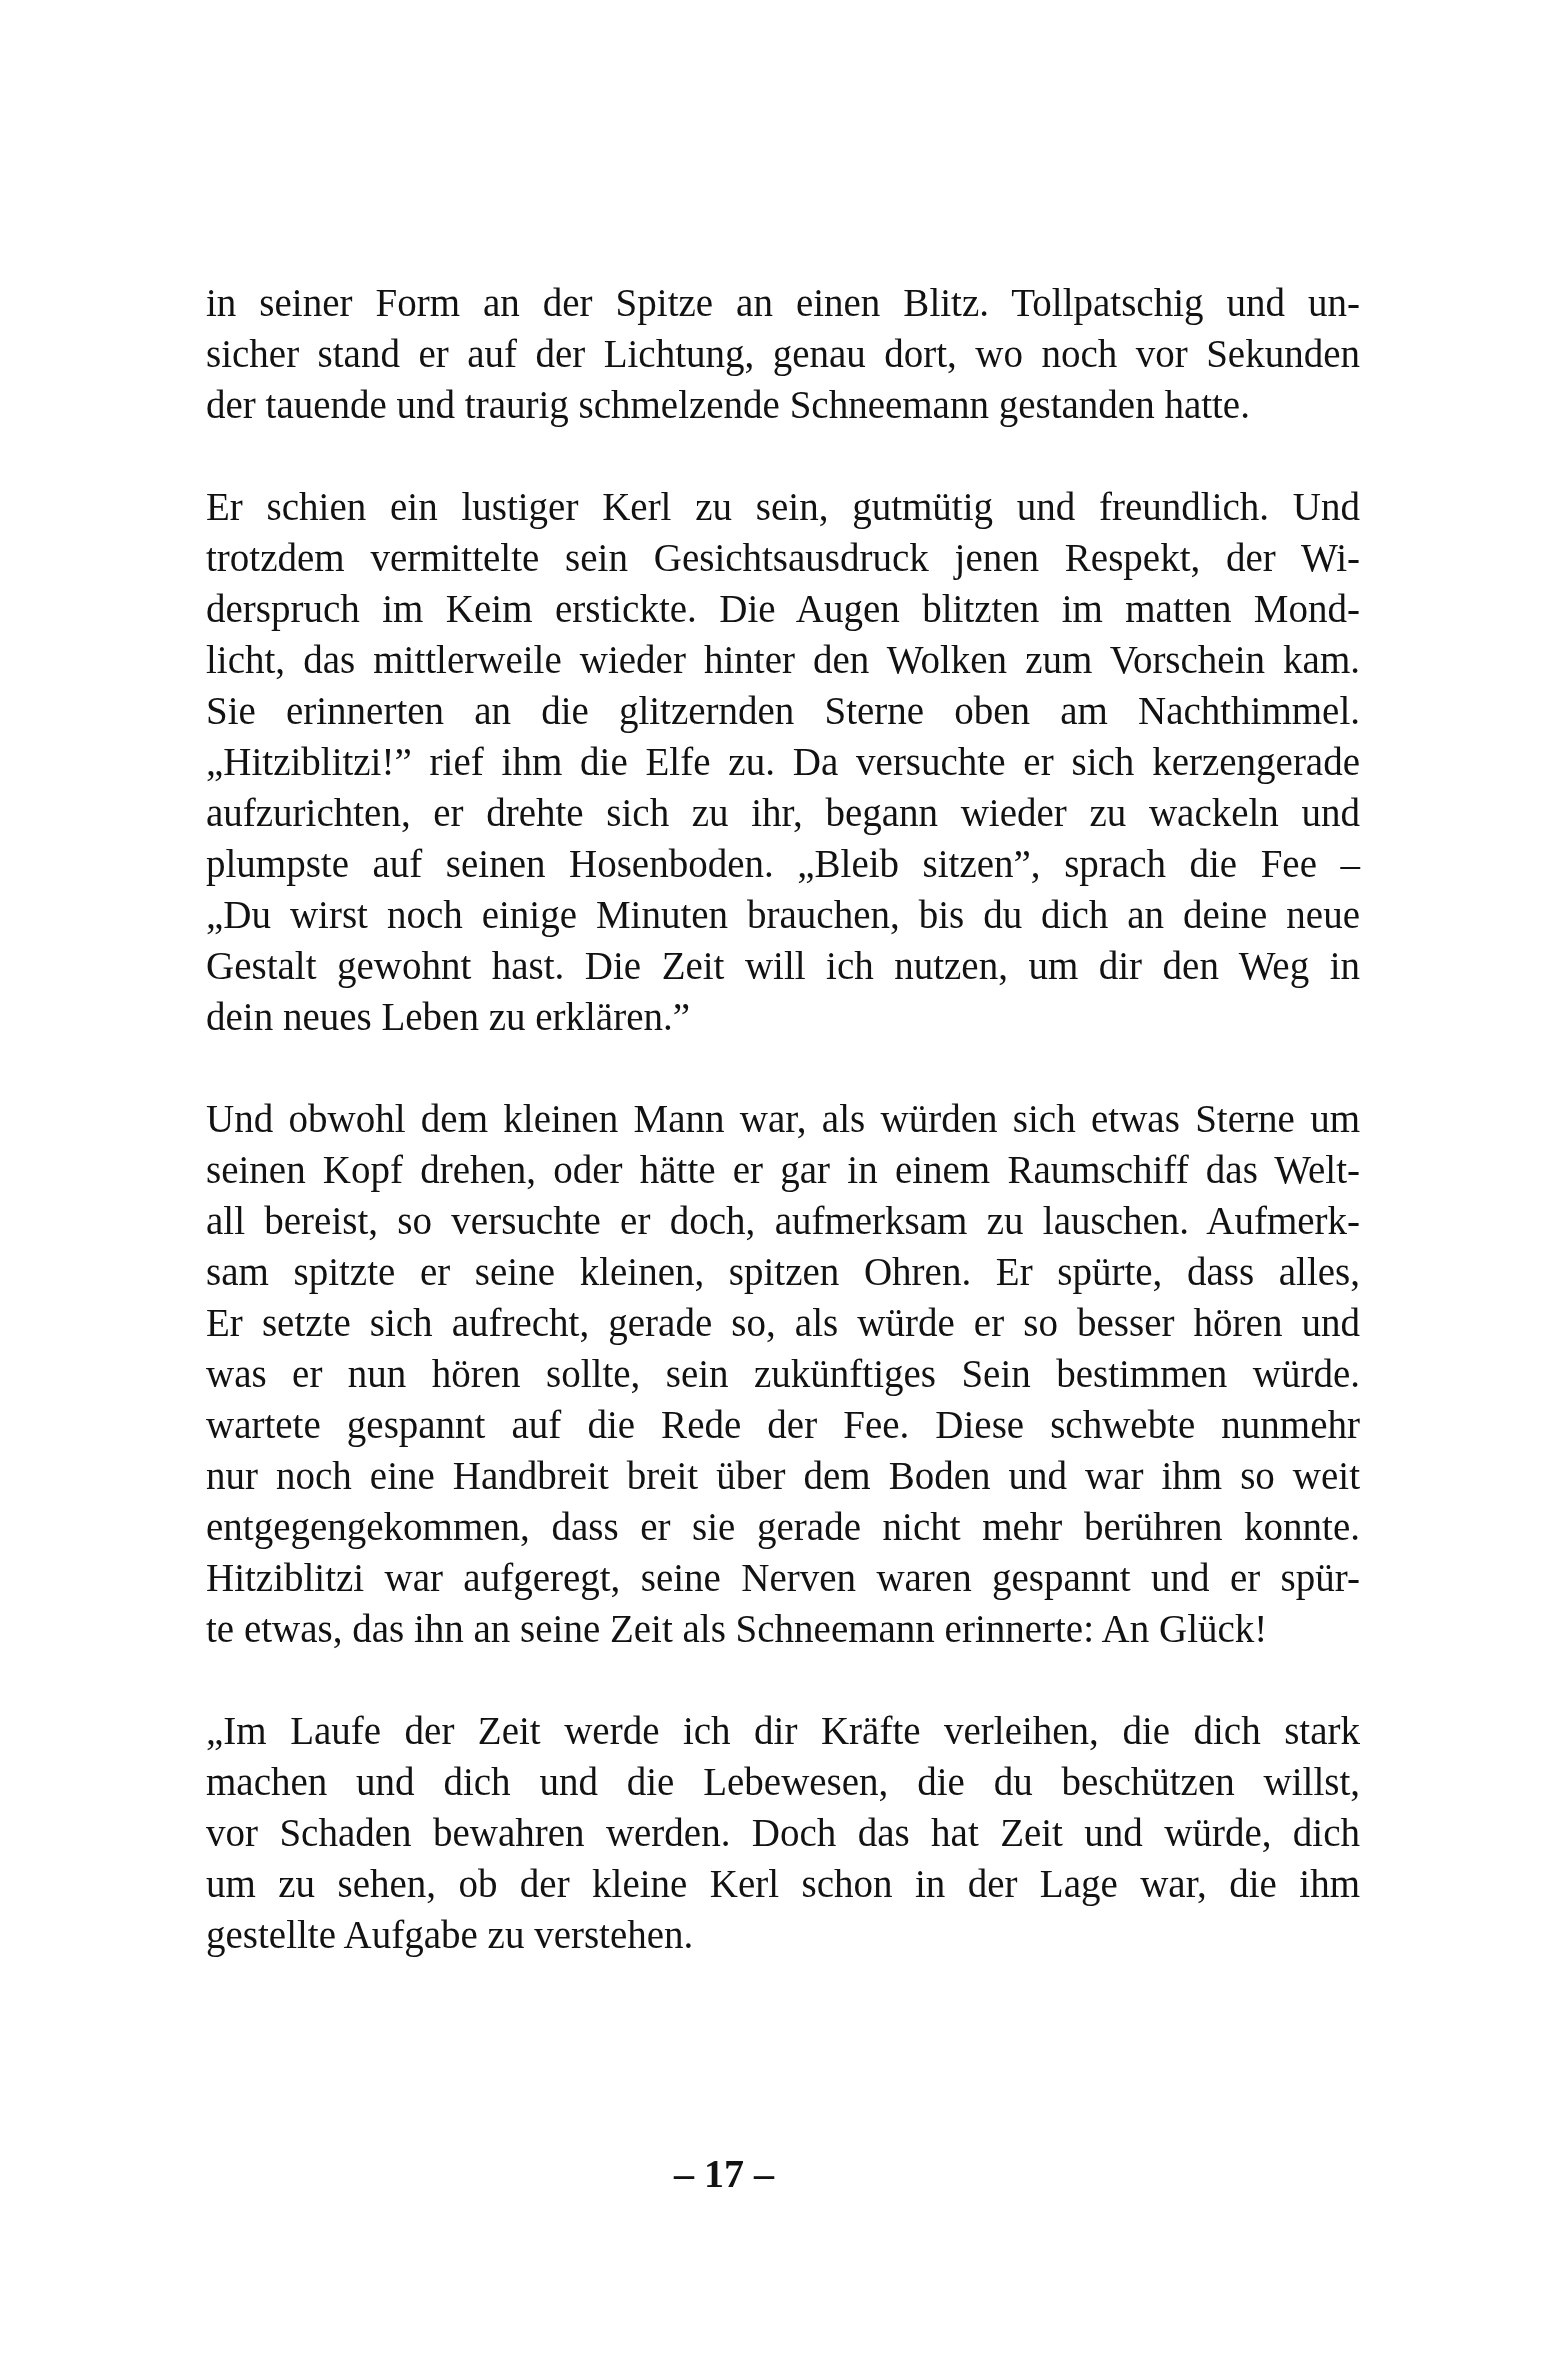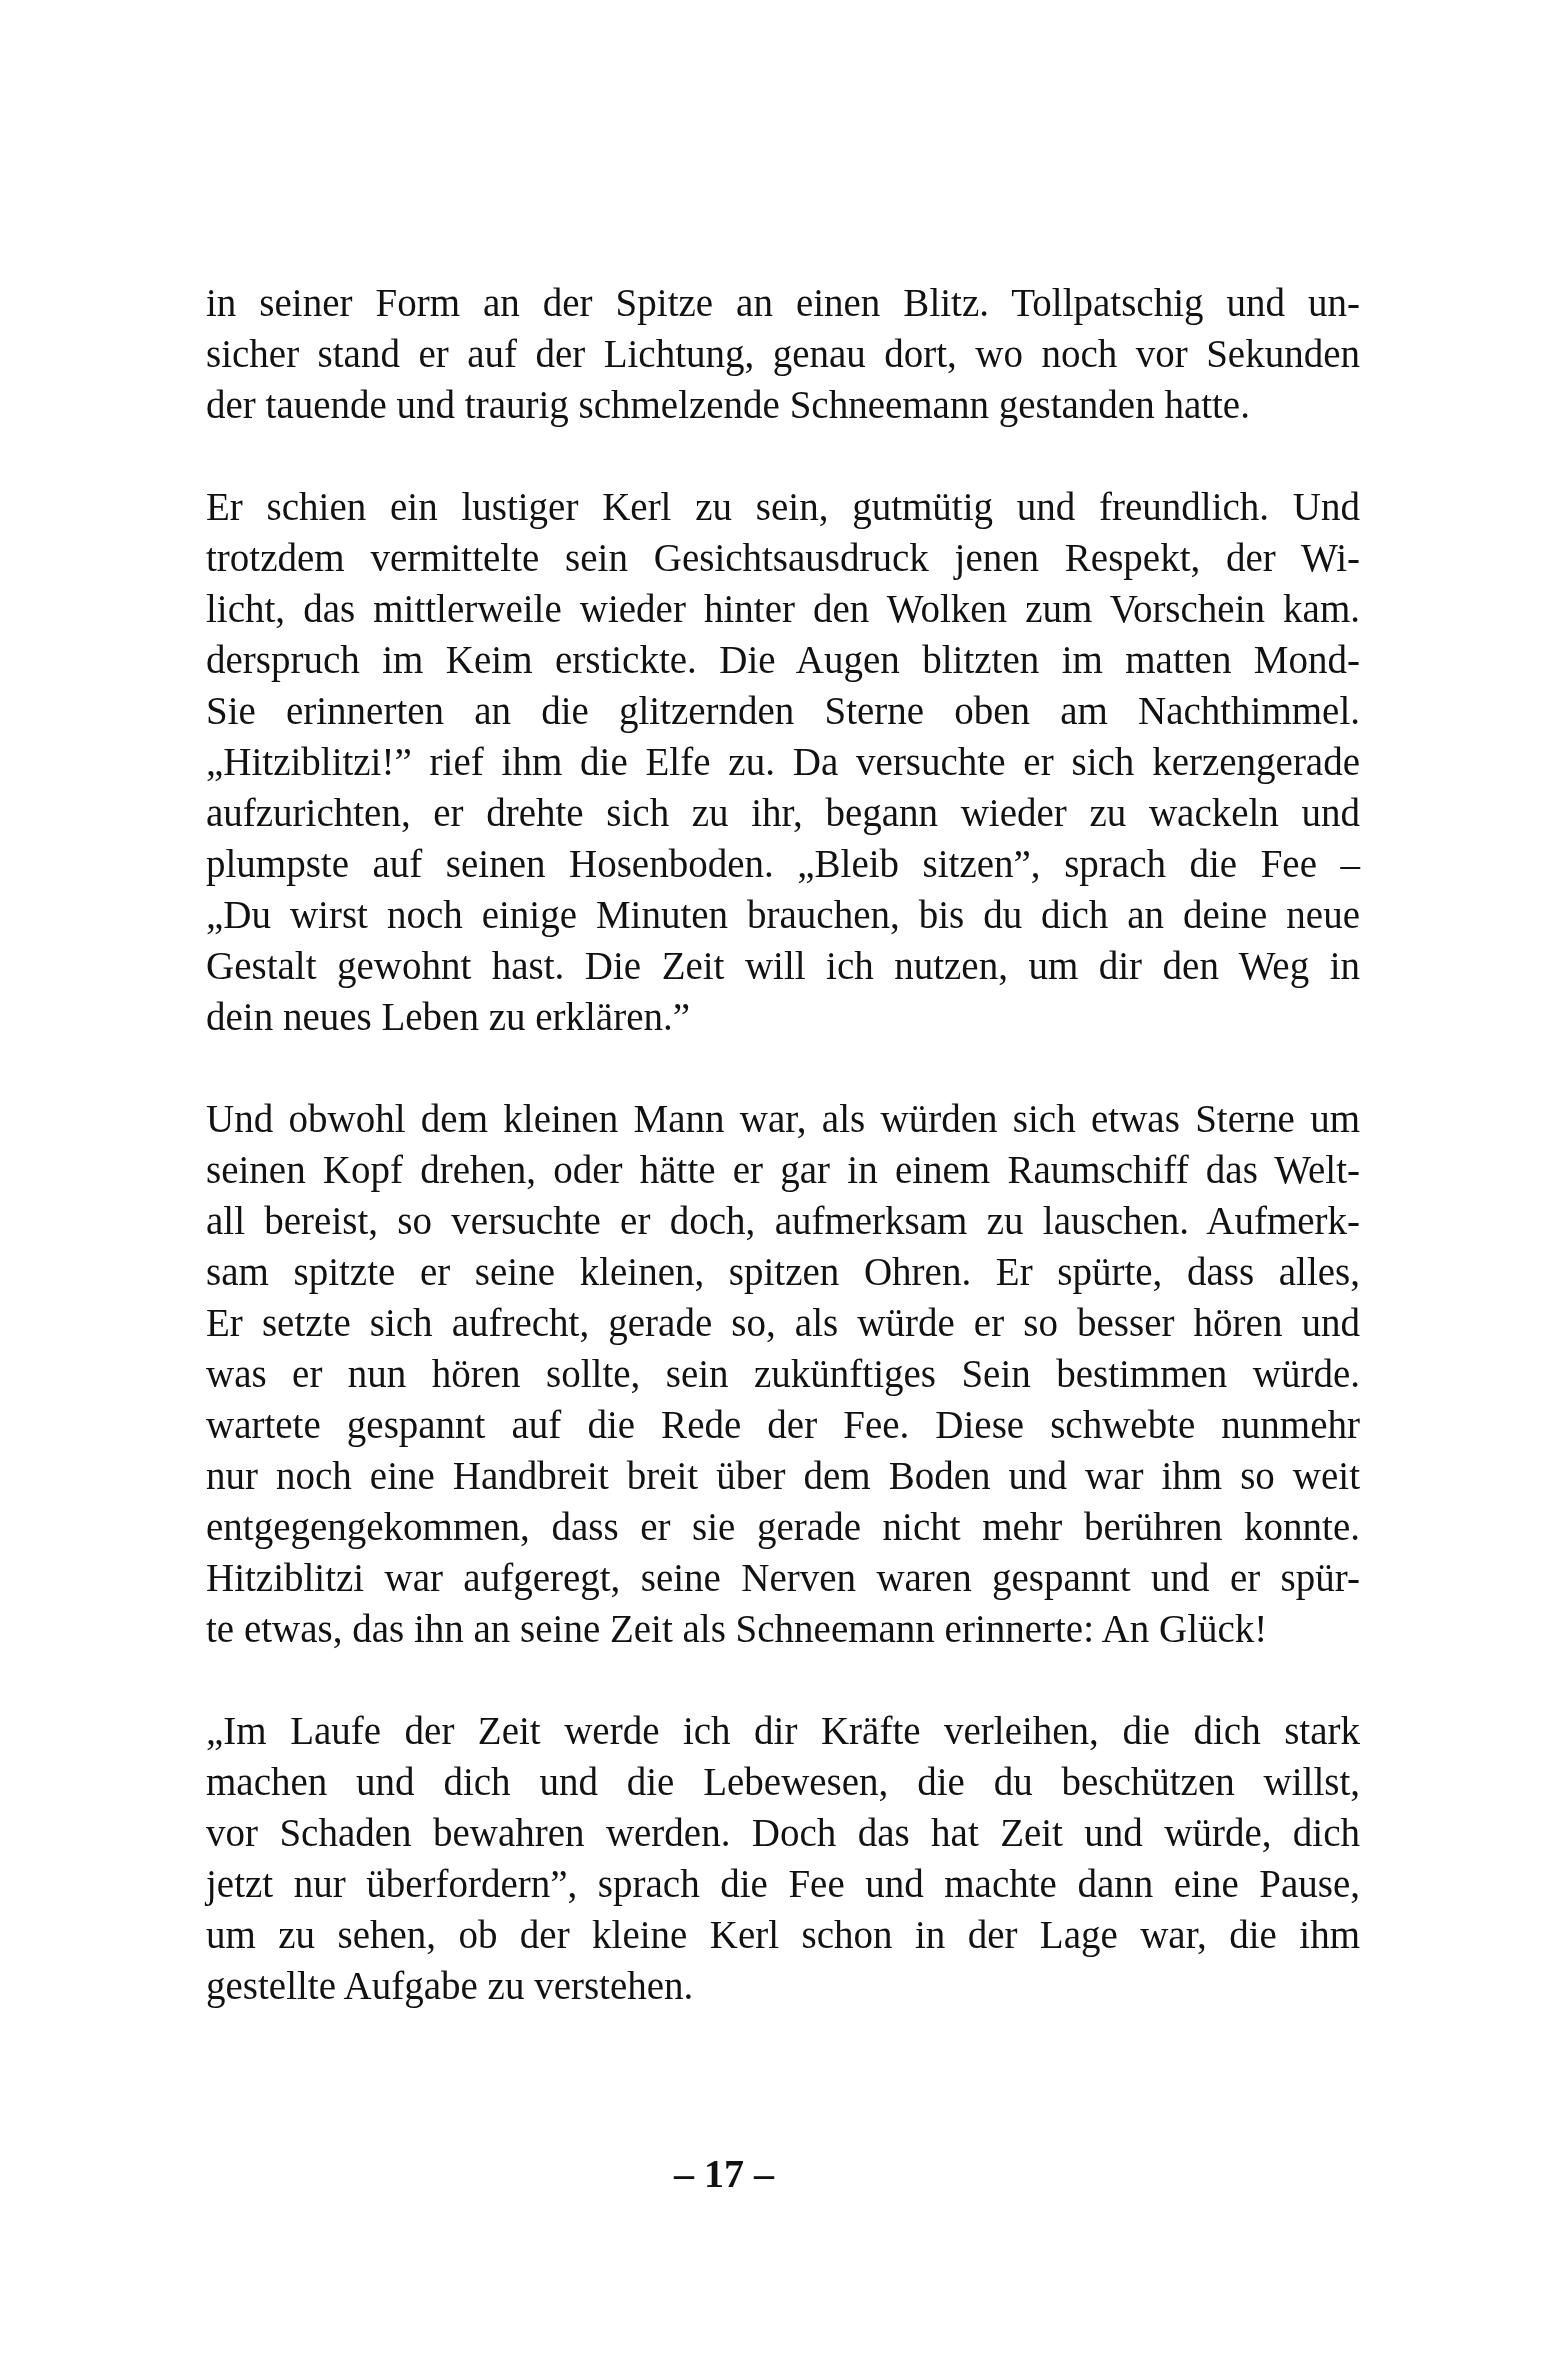--- a/index.html
+++ b/index.html
@@ -58,22 +58,22 @@
 
     <div class="paragraph">
       <div class="line">in seiner Form an der Spitze an einen Blitz. Tollpatschig und un-</div>
       <div class="line">sicher stand er auf der Lichtung, genau dort, wo noch vor Sekunden</div>
       <div class="line last">der tauende und traurig schmelzende Schneemann gestanden hatte.</div>
     </div>
 
     <div class="paragraph">
       <div class="line">Er schien ein lustiger Kerl zu sein, gutmütig und freundlich. Und</div>
       <div class="line">trotzdem vermittelte sein Gesichtsausdruck jenen Respekt, der Wi-</div>
+      <div class="line">derspruch im Keim erstickte. Die Augen blitzten im matten Mond-</div>
       <div class="line">licht, das mittlerweile wieder hinter den Wolken zum Vorschein kam.</div>
-      <div class="line">derspruch im Keim erstickte. Die Augen blitzten im matten Mond-</div>
       <div class="line">Sie erinnerten an die glitzernden Sterne oben am Nachthimmel.</div>
       <div class="line">„Hitziblitzi!” rief ihm die Elfe zu. Da versuchte er sich kerzengerade</div>
       <div class="line">aufzurichten, er drehte sich zu ihr, begann wieder zu wackeln und</div>
       <div class="line">plumpste auf seinen Hosenboden. „Bleib sitzen”, sprach die Fee –</div>
       <div class="line">„Du wirst noch einige Minuten brauchen, bis du dich an deine neue</div>
       <div class="line">Gestalt gewohnt hast. Die Zeit will ich nutzen, um dir den Weg in</div>
       <div class="line last">dein neues Leben zu erklären.”</div>
     </div>
 
     <div class="paragraph">
@@ -87,21 +87,20 @@
       <div class="line">nur noch eine Handbreit breit über dem Boden und war ihm so weit</div>
       <div class="line">entgegengekommen, dass er sie gerade nicht mehr berühren konnte.</div>
       <div class="line">Hitziblitzi war aufgeregt, seine Nerven waren gespannt und er spür-</div>
       <div class="line last">te etwas, das ihn an seine Zeit als Schneemann erinnerte: An Glück!</div>
     </div>
 
     <div class="paragraph">
       <div class="line">„Im Laufe der Zeit werde ich dir Kräfte verleihen, die dich stark</div>
       <div class="line">machen und dich und die Lebewesen, die du beschützen willst,</div>
       <div class="line">vor Schaden bewahren werden. Doch das hat Zeit und würde, dich</div>
-      <div class="line">jetzt nur überfordern”, sprach die Fee und machte dann eine Pause,</div>
       <div class="line">um zu sehen, ob der kleine Kerl schon in der Lage war, die ihm</div>
       <div class="line last">gestellte Aufgabe zu verstehen.</div>
     </div>
 
   </div>
 
   <div class="folio">– 17 –</div>
 
 </div>
 

